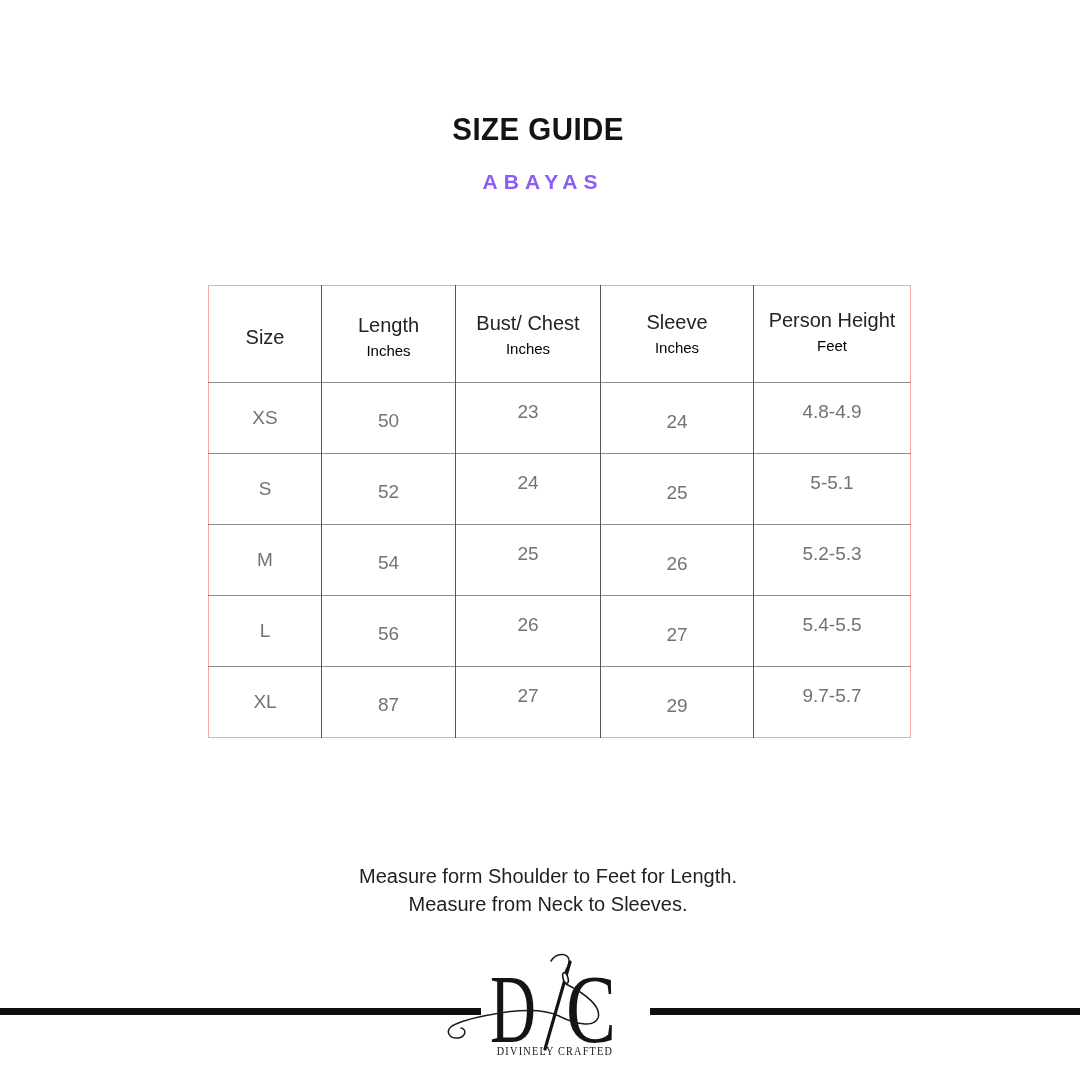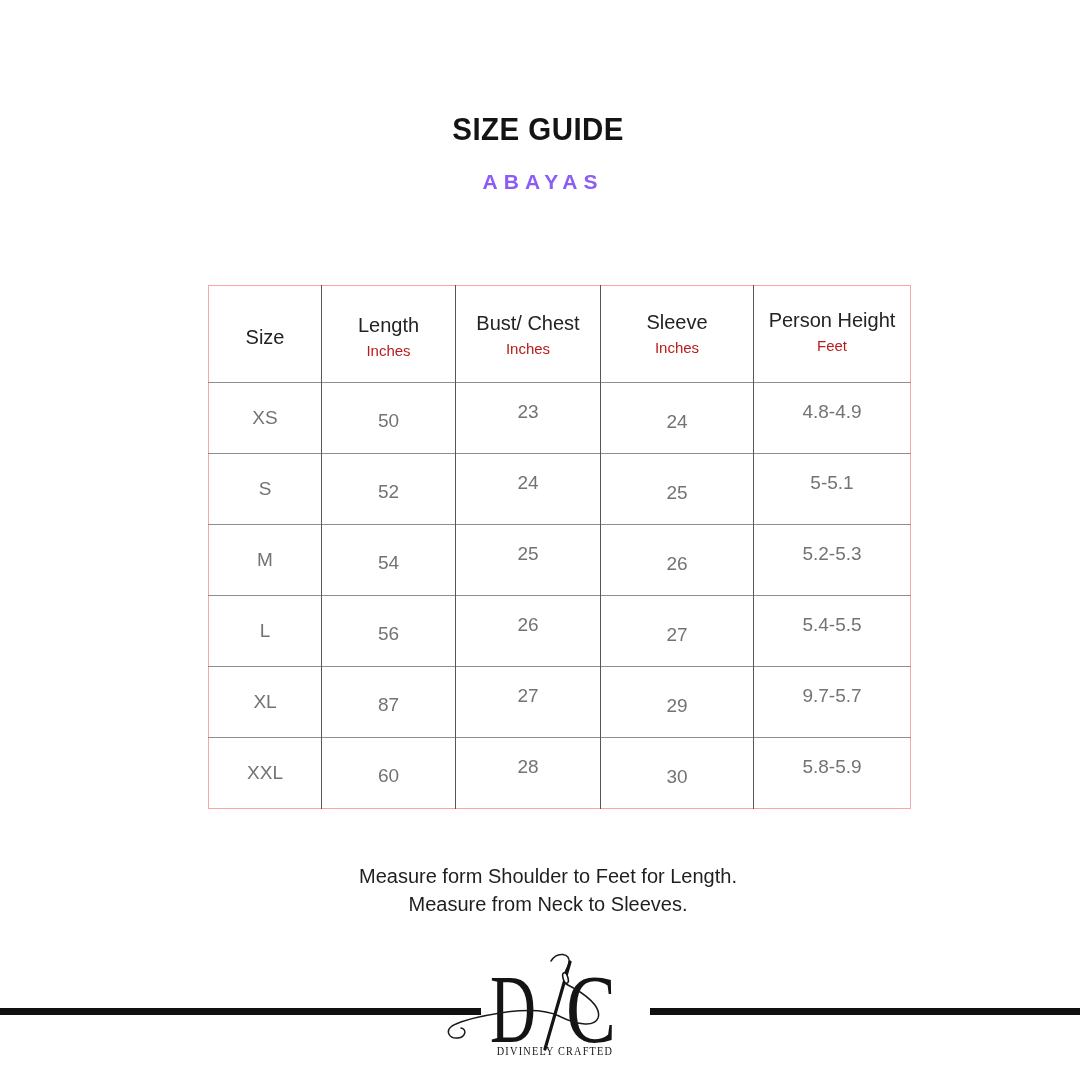--- a/index.html
+++ b/index.html
@@ -22,21 +22,21 @@
     position:absolute;left:208px;top:285px;width:702px;
     border-collapse:collapse;table-layout:fixed;
     border:1px solid #fca5a5;background:#ffffff;
   }
   col.c1{width:113px}col.c2{width:134px}col.c3{width:145px}col.c4{width:153px}col.c5{width:157px}
   thead tr{height:97px;border-bottom:1px solid #8e8e8e;}
   tbody tr{height:71px;border-top:1px solid #8e8e8e;}
   th,td{padding:0;text-align:center;vertical-align:middle;font-weight:400;}
   th:not(:first-child),td:not(:first-child){border-left:1px solid #565656;}
   .h-label{font-size:20px;color:#232323;}
-  .h-unit{font-size:15px;margin-top:5px;color:#b91c1c;}
+  .h-unit{font-size:15px;margin-top:5px;color:#000000;}
   td .cellv{font-size:19px;color:#737373;}
   
   th:nth-child(1) .h-wrap{transform:translateY(3px)}
   th:nth-child(2) .h-wrap{transform:translateY(2px)}
   th:nth-child(4) .h-wrap{transform:translateY(-1px)}
   th:nth-child(5) .h-wrap{transform:translateY(-3px)}
   td:nth-child(2) .cellv{transform:translateY(3px)}
   td:nth-child(3) .cellv{transform:translateY(-6px)}
   td:nth-child(4) .cellv{transform:translateY(4px)}
   td:nth-child(5) .cellv{transform:translateY(-6px)}
@@ -189,37 +189,20 @@
           <td>
             <div class="cellv">27</div>
           </td>
           <td>
             <div class="cellv">29</div>
           </td>
           <td>
             <div class="cellv">9.7-5.7</div>
           </td>
         </tr>
-        <tr>
-          <td>
-            <div class="cellv">XXL</div>
-          </td>
-          <td>
-            <div class="cellv">60</div>
-          </td>
-          <td>
-            <div class="cellv">28</div>
-          </td>
-          <td>
-            <div class="cellv">30</div>
-          </td>
-          <td>
-            <div class="cellv">5.8-5.9</div>
-          </td>
-        </tr>
       </tbody>
   </table>
 
   <div class="notes">
     <div>Measure form Shoulder to Feet for Length.</div>
     <div>Measure from Neck to Sleeves.</div>
   </div>
 
   <div class="rule rule-left"></div>
   <div class="rule rule-right"></div>

